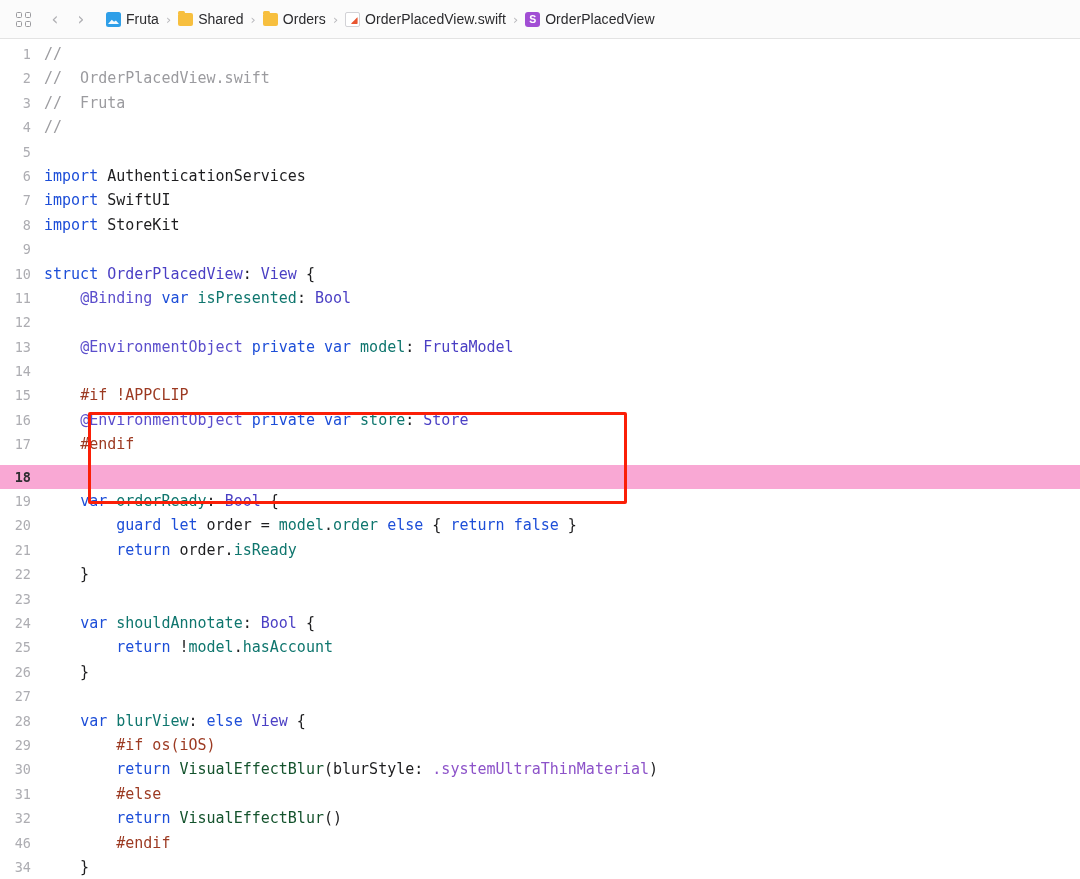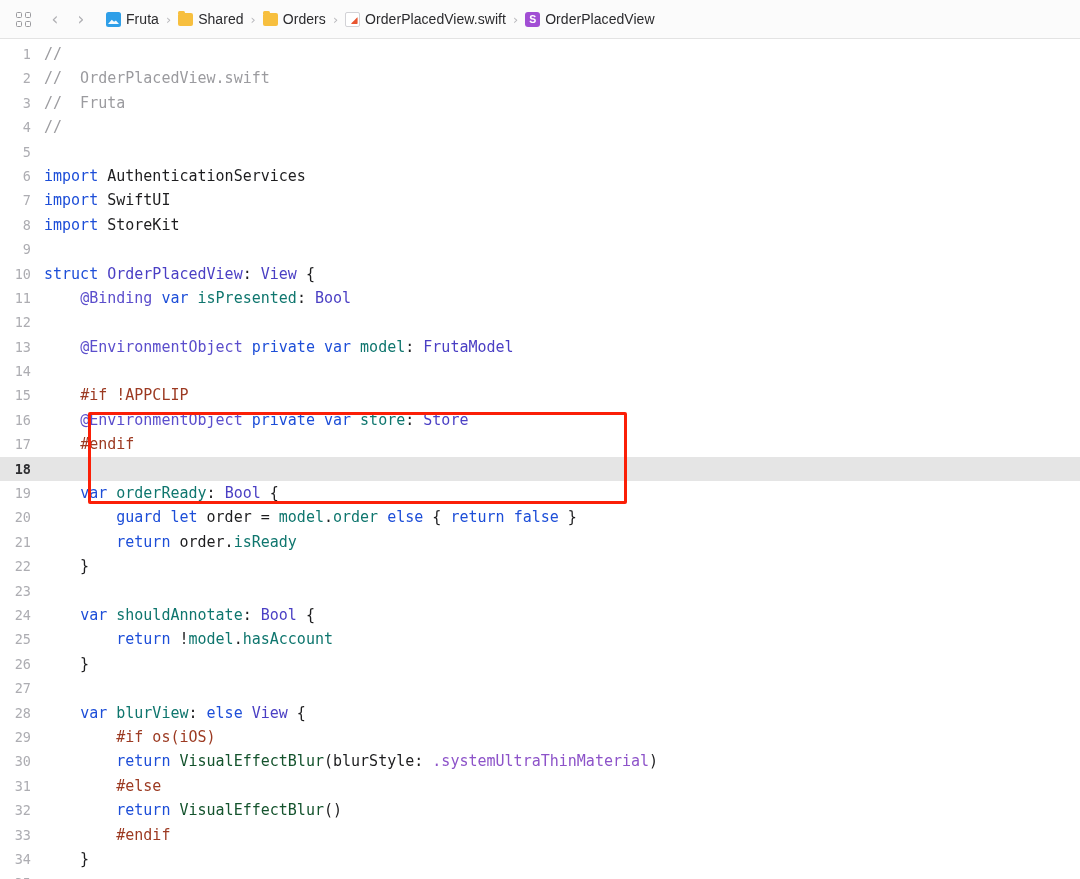--- a/index.html
+++ b/index.html
@@ -162,21 +162,21 @@
     font-size: 15px;
     line-height: 24.4px;
     padding-top: 3px;
   }
   .row {
     position: relative;
     display: flex;
     align-items: flex-start;
     height: 24.4px;
   }
-  .row.current { background: #e5e5e5; }
+  .row.current { background: #f9a8d4; margin-top: 8px; }
   .ln {
     width: 44px;
     flex: 0 0 44px;
     text-align: right;
     padding-right: 13px;
     box-sizing: border-box;
     color: #adadb2;
     font-size: 13.5px;
     line-height: 24.4px;
     font-family: "DejaVu Sans Mono", monospace;
@@ -390,21 +390,21 @@
       </div>
       <div class="row">
         <span class="ln">31</span>
         <span class="code"><span class="c-plain">        </span><span class="c-pre">#else</span></span>
       </div>
       <div class="row">
         <span class="ln">32</span>
         <span class="code"><span class="c-plain">        </span><span class="c-keyword">return</span><span class="c-plain"> </span><span class="c-func">VisualEffectBlur</span><span class="c-plain">()</span></span>
       </div>
       <div class="row">
-        <span class="ln">33</span>
+        <span class="ln">46</span>
         <span class="code"><span class="c-plain">        </span><span class="c-pre">#endif</span></span>
       </div>
       <div class="row">
         <span class="ln">34</span>
         <span class="code"><span class="c-plain">    }</span></span>
       </div>
       <div class="row">
         <span class="ln">35</span>
         <span class="code"></span>
       </div>

